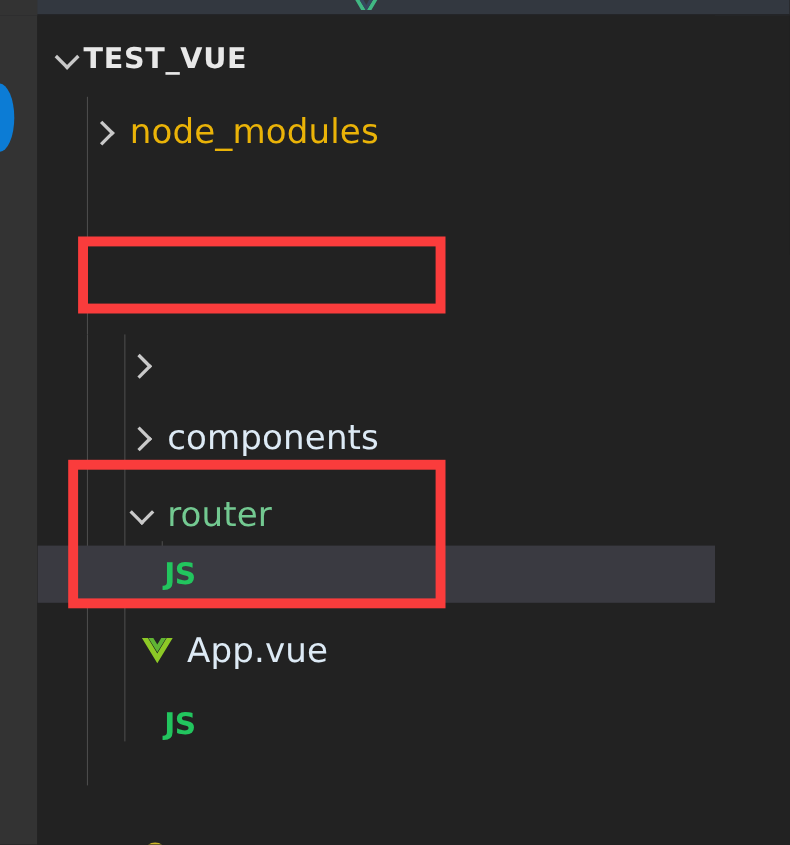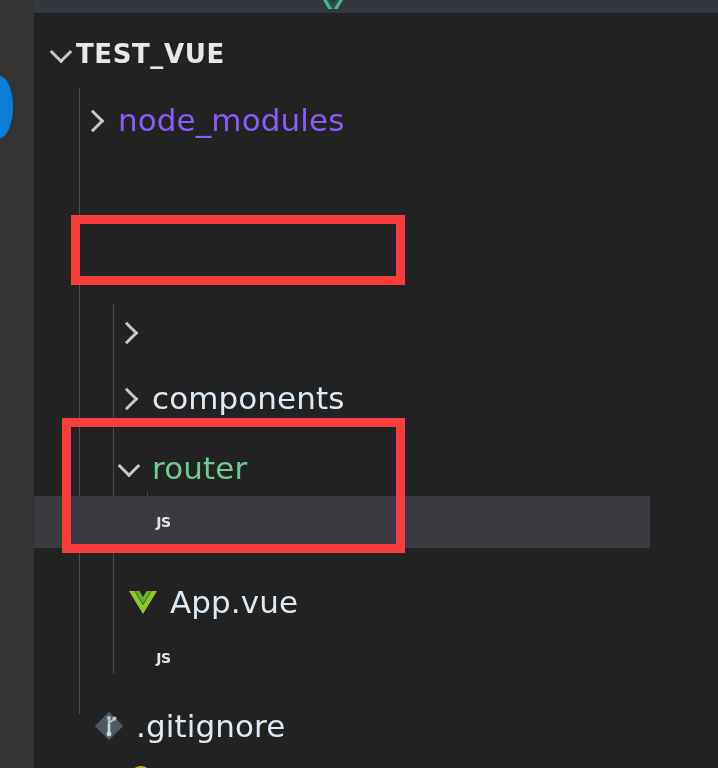--- a/index.html
+++ b/index.html
@@ -88,21 +88,21 @@
     letter-spacing: 0.1px;
     line-height: 1;
   }
   .row.root .label {
     font-weight: bold;
     font-size: 26px;
     letter-spacing: 0.6px;
     color: #e8e8e8;
   }
   .c-default { color: #ddeaf5; }
-  .c-dim     { color: #8b5cf6; }
+  .c-dim     { color: #eab308; }
   .c-green   { color: #73c991; }
 
   
   .chev {
     width: 30px;
     height: 30px;
     flex: 0 0 30px;
     position: relative;
   }
   .chev::before {
@@ -128,23 +128,23 @@
     width: 34px;
     height: 30px;
     flex: 0 0 34px;
     display: flex;
     align-items: center;
     justify-content: center;
     font-size: 0;
   }
   .js-icon {
     font-family: "DejaVu Sans", "Liberation Sans", sans-serif;
-    font-size: 14px;
+    font-size: 27px;
     font-weight: bold;
-    color: #e5e5e5;
+    color: #22c55e;
     letter-spacing: -0.5px;
     line-height: 1;
     margin-left: 41px;
   }
   .ficon svg { display: block; }
 
   
   .hl {
     position: absolute;
     border: 9px solid #fa3c3c;
@@ -215,56 +215,40 @@
     </div>
 
     <div class="row selected" style="top:482px;">
       <div style="width:92px"></div>
       <span class="ficon">
           <span class="js-icon">JS</span>
         </span>
       <span style="width:10px"></span>
     </div>
 
-    <div class="row" style="top:552px;align-items:flex-end;">
+    <div class="row" style="top:552px;">
       <div style="width:92px"></div>
       <span class="ficon">
         <svg width="30" height="26" viewBox="0 0 30 26">
           <polygon points="1,1 15,24 29,1 23.5,1 15,15 6.5,1" fill="#8dc926"></polygon>
           <polygon points="7,1 15,14 23,1 18.6,1 15,7 11.4,1" fill="#60b434"></polygon>
         </svg>
       </span>
       <span style="width:10px"></span>
       <span class="label c-default">App.vue</span>
     </div>
 
     <div class="row" style="top:618px;">
       <div style="width:92px"></div>
       <span class="ficon">
           <span class="js-icon">JS</span>
         </span>
       <span style="width:10px"></span>
     </div>
 
-    <div class="row" style="top:686px;">
-      <div style="width:58px"></div>
-      <span class="ficon">
-        <svg width="32" height="32" viewBox="0 0 32 32">
-          <rect x="6" y="6" width="20" height="20" transform="rotate(45 16 16)" fill="#4d5a63"></rect>
-          <path d="M16 8 L16 14" stroke="#b8c4cc" stroke-width="2.2" fill="none"></path>
-          <path d="M16 14 L16 24" stroke="#cfd9e0" stroke-width="2.6" fill="none"></path>
-          <path d="M16 13 L21 9" stroke="#b8c4cc" stroke-width="2.2" fill="none"></path>
-          <circle cx="16" cy="24" r="2.4" fill="#cfd9e0"></circle>
-          <circle cx="21.4" cy="8.6" r="2.1" fill="#b8c4cc"></circle>
-          <circle cx="16" cy="8" r="2.0" fill="#b8c4cc"></circle>
-        </svg>
-      </span>
-      <span style="width:10px"></span>
-      <span class="label c-default">.gitignore</span>
-    </div>
 
     <div style="position:absolute; left:94px; top:750px; width:24px; height:14px; overflow:hidden;">
       <svg width="26" height="26" viewBox="0 0 26 26">
         <circle cx="13" cy="13" r="11" fill="#cbb42a"></circle>
       </svg>
     </div>
 
   </div>
 
   <div class="hl" style="left:71px; top:215px; width:334px; height:70px;"></div>

